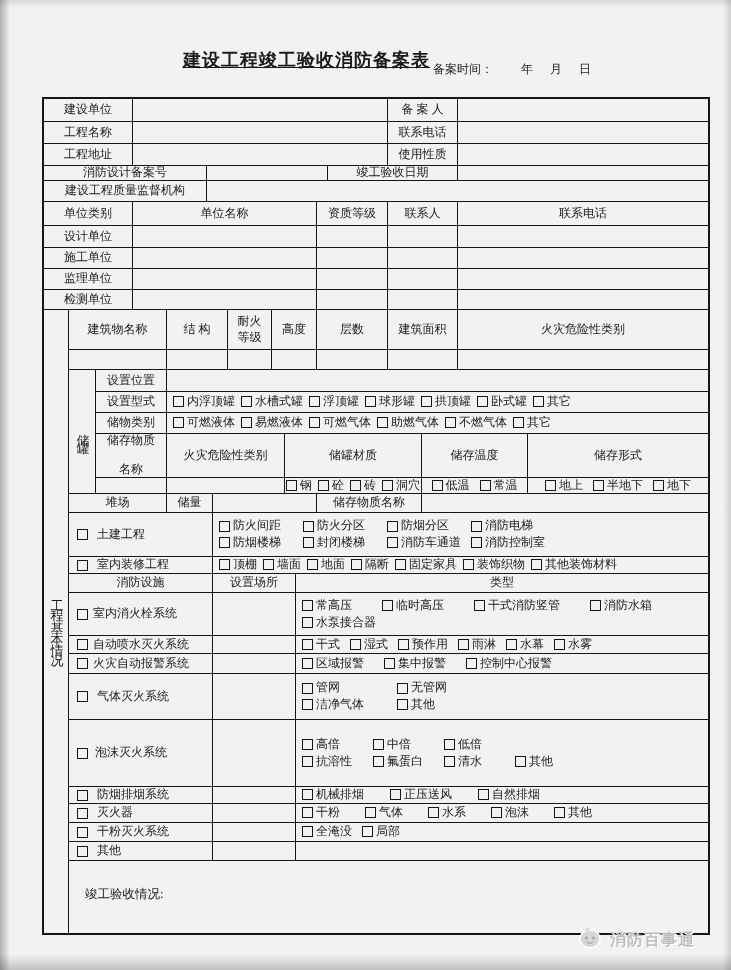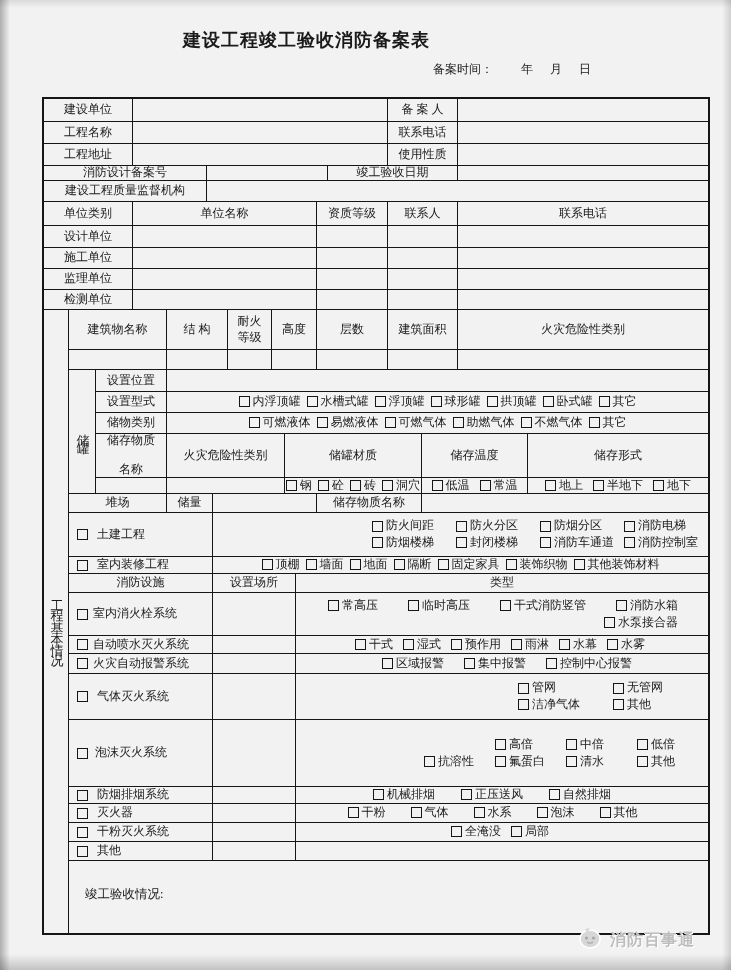--- a/index.html
+++ b/index.html
@@ -12,22 +12,22 @@
   .page{
     position:absolute;inset:0;
     background:
       linear-gradient(90deg, rgba(0,0,0,.28), rgba(0,0,0,0) 10px),
       linear-gradient(270deg, rgba(0,0,0,.14), rgba(0,0,0,0) 9px),
       linear-gradient(180deg, rgba(0,0,0,.10), rgba(0,0,0,0) 8px),
       linear-gradient(0deg, rgba(0,0,0,.20), rgba(0,0,0,0) 16px),
       #f2f2f2;
   }
   .title{
-    position:absolute;left:183px;top:28px;
-    font-size:18px;font-weight:bold;letter-spacing:1px;white-space:nowrap;
+    position:absolute;left:183px;top:48px;
+    font-size:18px;font-weight:bold;letter-spacing:1px;white-space:nowrap;text-decoration:underline;
   }
   .filing{
     position:absolute;left:433px;top:61px;font-size:12px;white-space:nowrap;
   }
   .filing .yy{margin-left:28px}
   .filing .mm,.filing .dd{margin-left:17px}
 
   .form{
     position:absolute;left:42px;top:97px;width:668px;height:838px;
     box-sizing:border-box;border:2px solid #161616;
@@ -37,23 +37,23 @@
     background:transparent;
   }
   .cell{
     border-right:1px solid #161616;border-bottom:1px solid #161616;
     font-size:12px;line-height:1.15;
     display:flex;align-items:center;justify-content:center;
     overflow:hidden;box-sizing:border-box;white-space:nowrap;
   }
   .nbr{border-right:none}
   .nbb{border-bottom:none}
-  .left{justify-content:center;padding-left:6px}
+  .left{justify-content:flex-start;padding-left:6px}
   .col{flex-direction:column;align-items:center;justify-content:space-between}
-  .multi{flex-direction:column;align-items:flex-end;justify-content:center;padding-left:6px;gap:3px}
+  .multi{flex-direction:column;align-items:flex-start;justify-content:center;padding-left:6px;gap:3px}
   .line{display:flex;align-items:center}
   .vtext{writing-mode:vertical-rl;text-orientation:upright;letter-spacing:11px;font-size:13px}
   .vtext2{writing-mode:vertical-rl;text-orientation:upright;letter-spacing:9px;font-size:13px}
   .two{width:2.1em;display:inline-block;white-space:normal;text-align:center;line-height:1.3}
   .acc{align-items:flex-start;justify-content:flex-start;padding:26px 0 0 16px;font-size:12.5px}
 
   .cb{
     width:9px;height:9px;border:1px solid #161616;display:inline-block;
     flex:none;margin-right:3px;background:transparent;
   }

